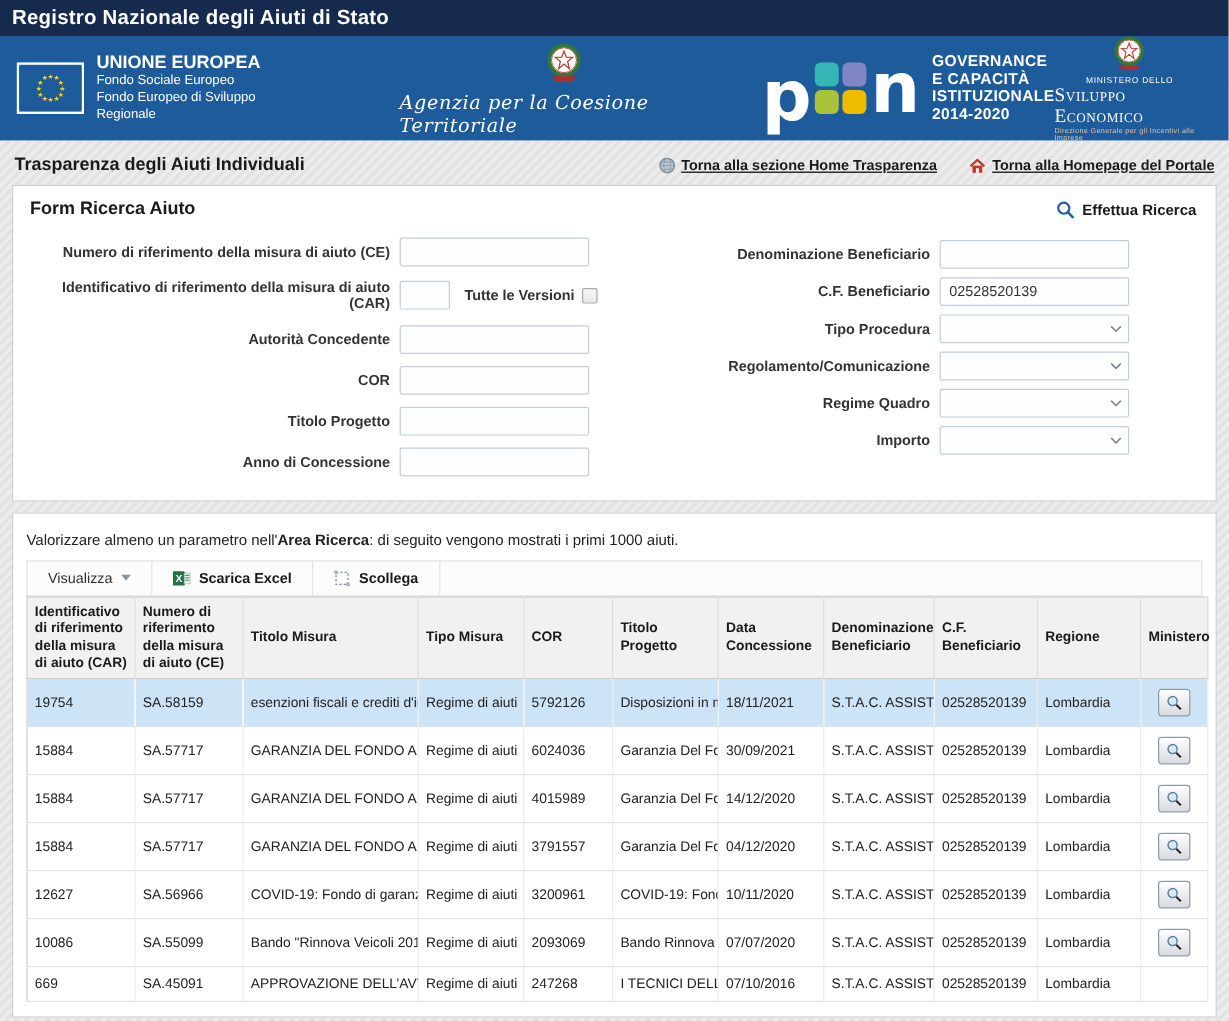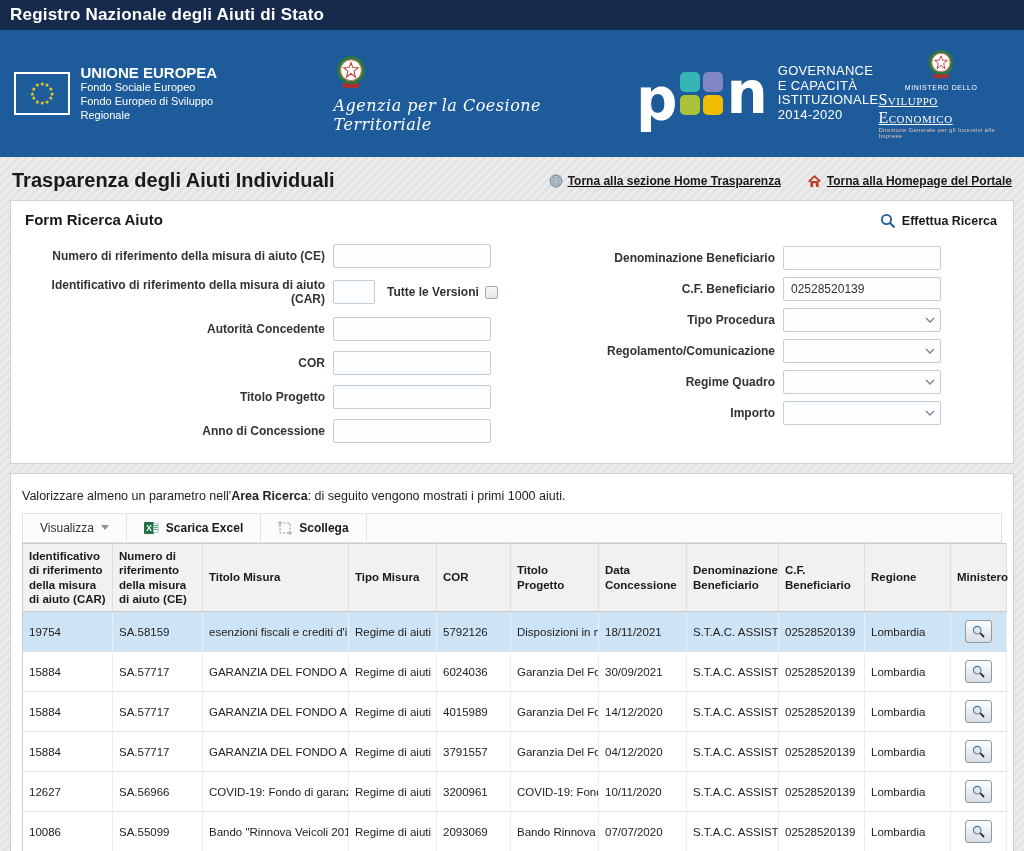--- a/index.html
+++ b/index.html
@@ -3,41 +3,41 @@
 <meta charset="utf-8">
 <style>
   * { margin:0; padding:0; box-sizing:border-box; }
   body { font-family:"Liberation Sans", sans-serif; background:#dcdcdc; }
   .page { width:1024px; height:851px; margin:0 auto; background:#e9e9e9; display:flex; flex-direction:column; overflow:hidden;
           background-image:repeating-linear-gradient(135deg,#ececec 0 3px,#e3e3e3 3px 6px); }
   
   .titlebar { height:30px; background:#152a4d; display:flex; align-items:center; padding-left:10px; flex:0 0 auto; }
   .titlebar span { color:#fff; font-size:17px; font-weight:bold; letter-spacing:.2px; }
   
-  .header { height:127px; background:#1d5b9b; display:flex; align-items:center; padding:0 20px 0 14px; flex:0 0 auto; }
+  .header { height:87px; background:#1d5b9b; display:flex; align-items:center; padding:0 20px 0 14px; flex:0 0 auto; }
   .eu-block { display:flex; align-items:center; gap:10px; }
   .eu-flag { border:2px solid #fff; display:block; }
   .eu-title { color:#fff; font-weight:bold; font-size:15px; }
   .eu-line  { color:#fff; font-size:11px; line-height:1.25; }
-  .agenzia { display:flex; flex-direction:column; margin-left:91px; }
+  .agenzia { display:flex; flex-direction:column; align-items:center; margin-left:91px; }
   .agenzia-script { color:#fff; font-family:"DejaVu Serif", serif; font-style:italic; font-size:16px; margin-top:4px; letter-spacing:.5px; }
   .pon { display:flex; align-items:center; margin-left:28px; }
   .pon-letter { color:#fff; font-size:58px; font-weight:bold; line-height:.8; font-family:"DejaVu Sans", sans-serif; }
   .pon-letter.p { margin-top:14px; }
   .pon-squares { display:grid; grid-template-columns:20px 20px; grid-template-rows:20px 20px; gap:3px; margin:0 3px; }
   .pon-squares span { border-radius:5px; display:block; }
-  .pon-caption { color:#fff; font-weight:normal; font-size:13px; line-height:1.12; margin-left:10px; white-space:pre-line; letter-spacing:.3px; }
+  .pon-caption { color:#fff; font-weight:bold; font-size:13px; line-height:1.12; margin-left:10px; white-space:pre-line; letter-spacing:.3px; }
   .mise { display:flex; flex-direction:column; align-items:center; margin-left:auto; }
   .mise-over { color:#fff; font-size:7px; letter-spacing:.6px; text-transform:uppercase; margin-top:2px; }
-  .mise-name { color:#fff; font-family:"Liberation Serif", serif; font-variant:small-caps; font-size:16px; letter-spacing:.5px;text-decoration:underline; }
+  .mise-name { color:#fff; font-family:"Liberation Serif", serif; font-variant:small-caps; font-size:16px; letter-spacing:.5px; }
   .mise-sub  { color:#e6c3ad; font-size:6px; letter-spacing:.3px; }
   
   .main { flex:1 1 auto; padding:6px 10px 0 10px; }
   .page-head { display:flex; align-items:center; justify-content:space-between; padding:6px 2px 8px 2px; }
-  .page-head h1 { font-size:20px; color:#1a1a1a; }
+  .page-head h1 { font-size:15px; color:#1a1a1a; }
   .head-links { display:flex; gap:26px;text-decoration:underline; }
   .head-link { display:flex; align-items:center; gap:5px; font-size:12px; font-weight:bold; color:#1a1a1a; text-decoration:none; cursor:pointer; }
   .panel { background:#fff; border:1px solid #cfcfcf; margin-bottom:9px; }
   
   .form-panel { position:relative; padding:10px 14px 20px 14px; }
   .panel-title { font-size:15px; color:#1a1a1a; }
   .search-btn { position:absolute; top:12px; right:16px; display:flex; align-items:center; gap:6px; font-size:12.5px; font-weight:bold; color:#1a1a1a; text-decoration:none; cursor:pointer; }
   .form-grid { display:flex; margin-top:16px; }
   .fcol { display:flex; flex-direction:column; }
   .fcol.left  { width:486px; gap:10px; }

